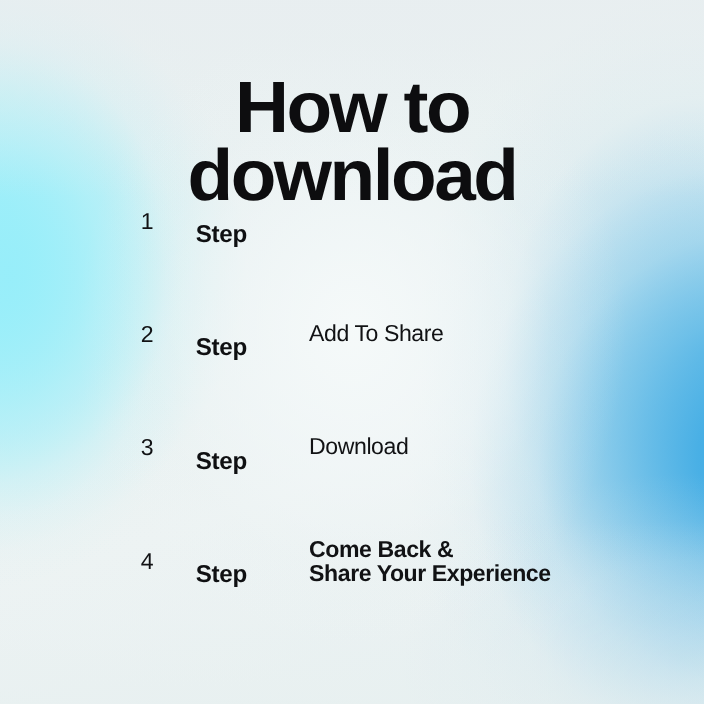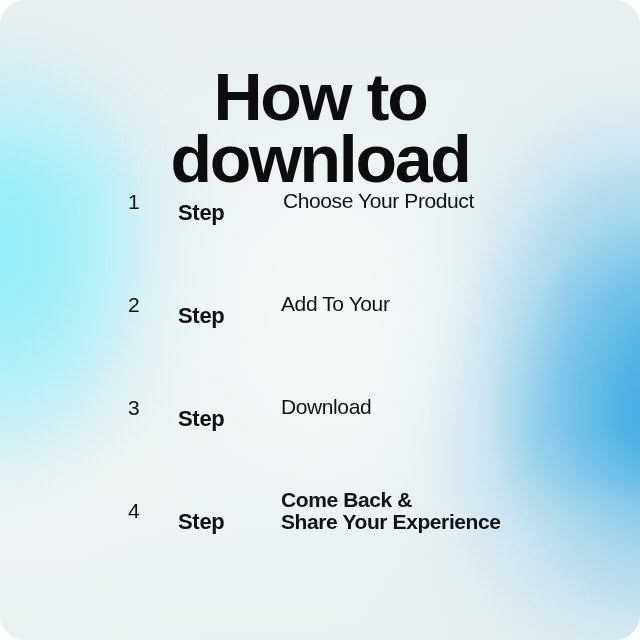--- a/index.html
+++ b/index.html
@@ -8,21 +8,20 @@
     padding: 0;
     background: #ffffff;
   }
   #poster {
     position: relative;
     width: 640px;
     height: 640px;
     overflow: hidden;
     font-family: "Liberation Sans", sans-serif;
     background: #e9f0f0;
-    border-radius: 26px;
     -webkit-font-smoothing: antialiased;
   }
 
   
   .bg-layer {
     position: absolute;
     inset: 0;
     pointer-events: none;
   }
   .bg-base {
@@ -181,27 +180,26 @@
   <div class="content">
 
     <h1 class="title">How to
 download</h1>
 
     <div class="steps">
 
       <div class="step-row row-1">
         <span class="step-num">1</span>
         <span class="step-word">Step</span>
-        <span class="step-desc">Choose Your Product</span>
       </div>
 
       <div class="step-row row-2">
         <span class="step-num">2</span>
         <span class="step-word">Step</span>
-        <span class="step-desc">Add To Your</span>
+        <span class="step-desc">Add To Share</span>
       </div>
 
       <div class="step-row row-3">
         <span class="step-num">3</span>
         <span class="step-word">Step</span>
         <span class="step-desc">Download</span>
       </div>
 
       <div class="step-row row-4">
         <span class="step-num">4</span>

